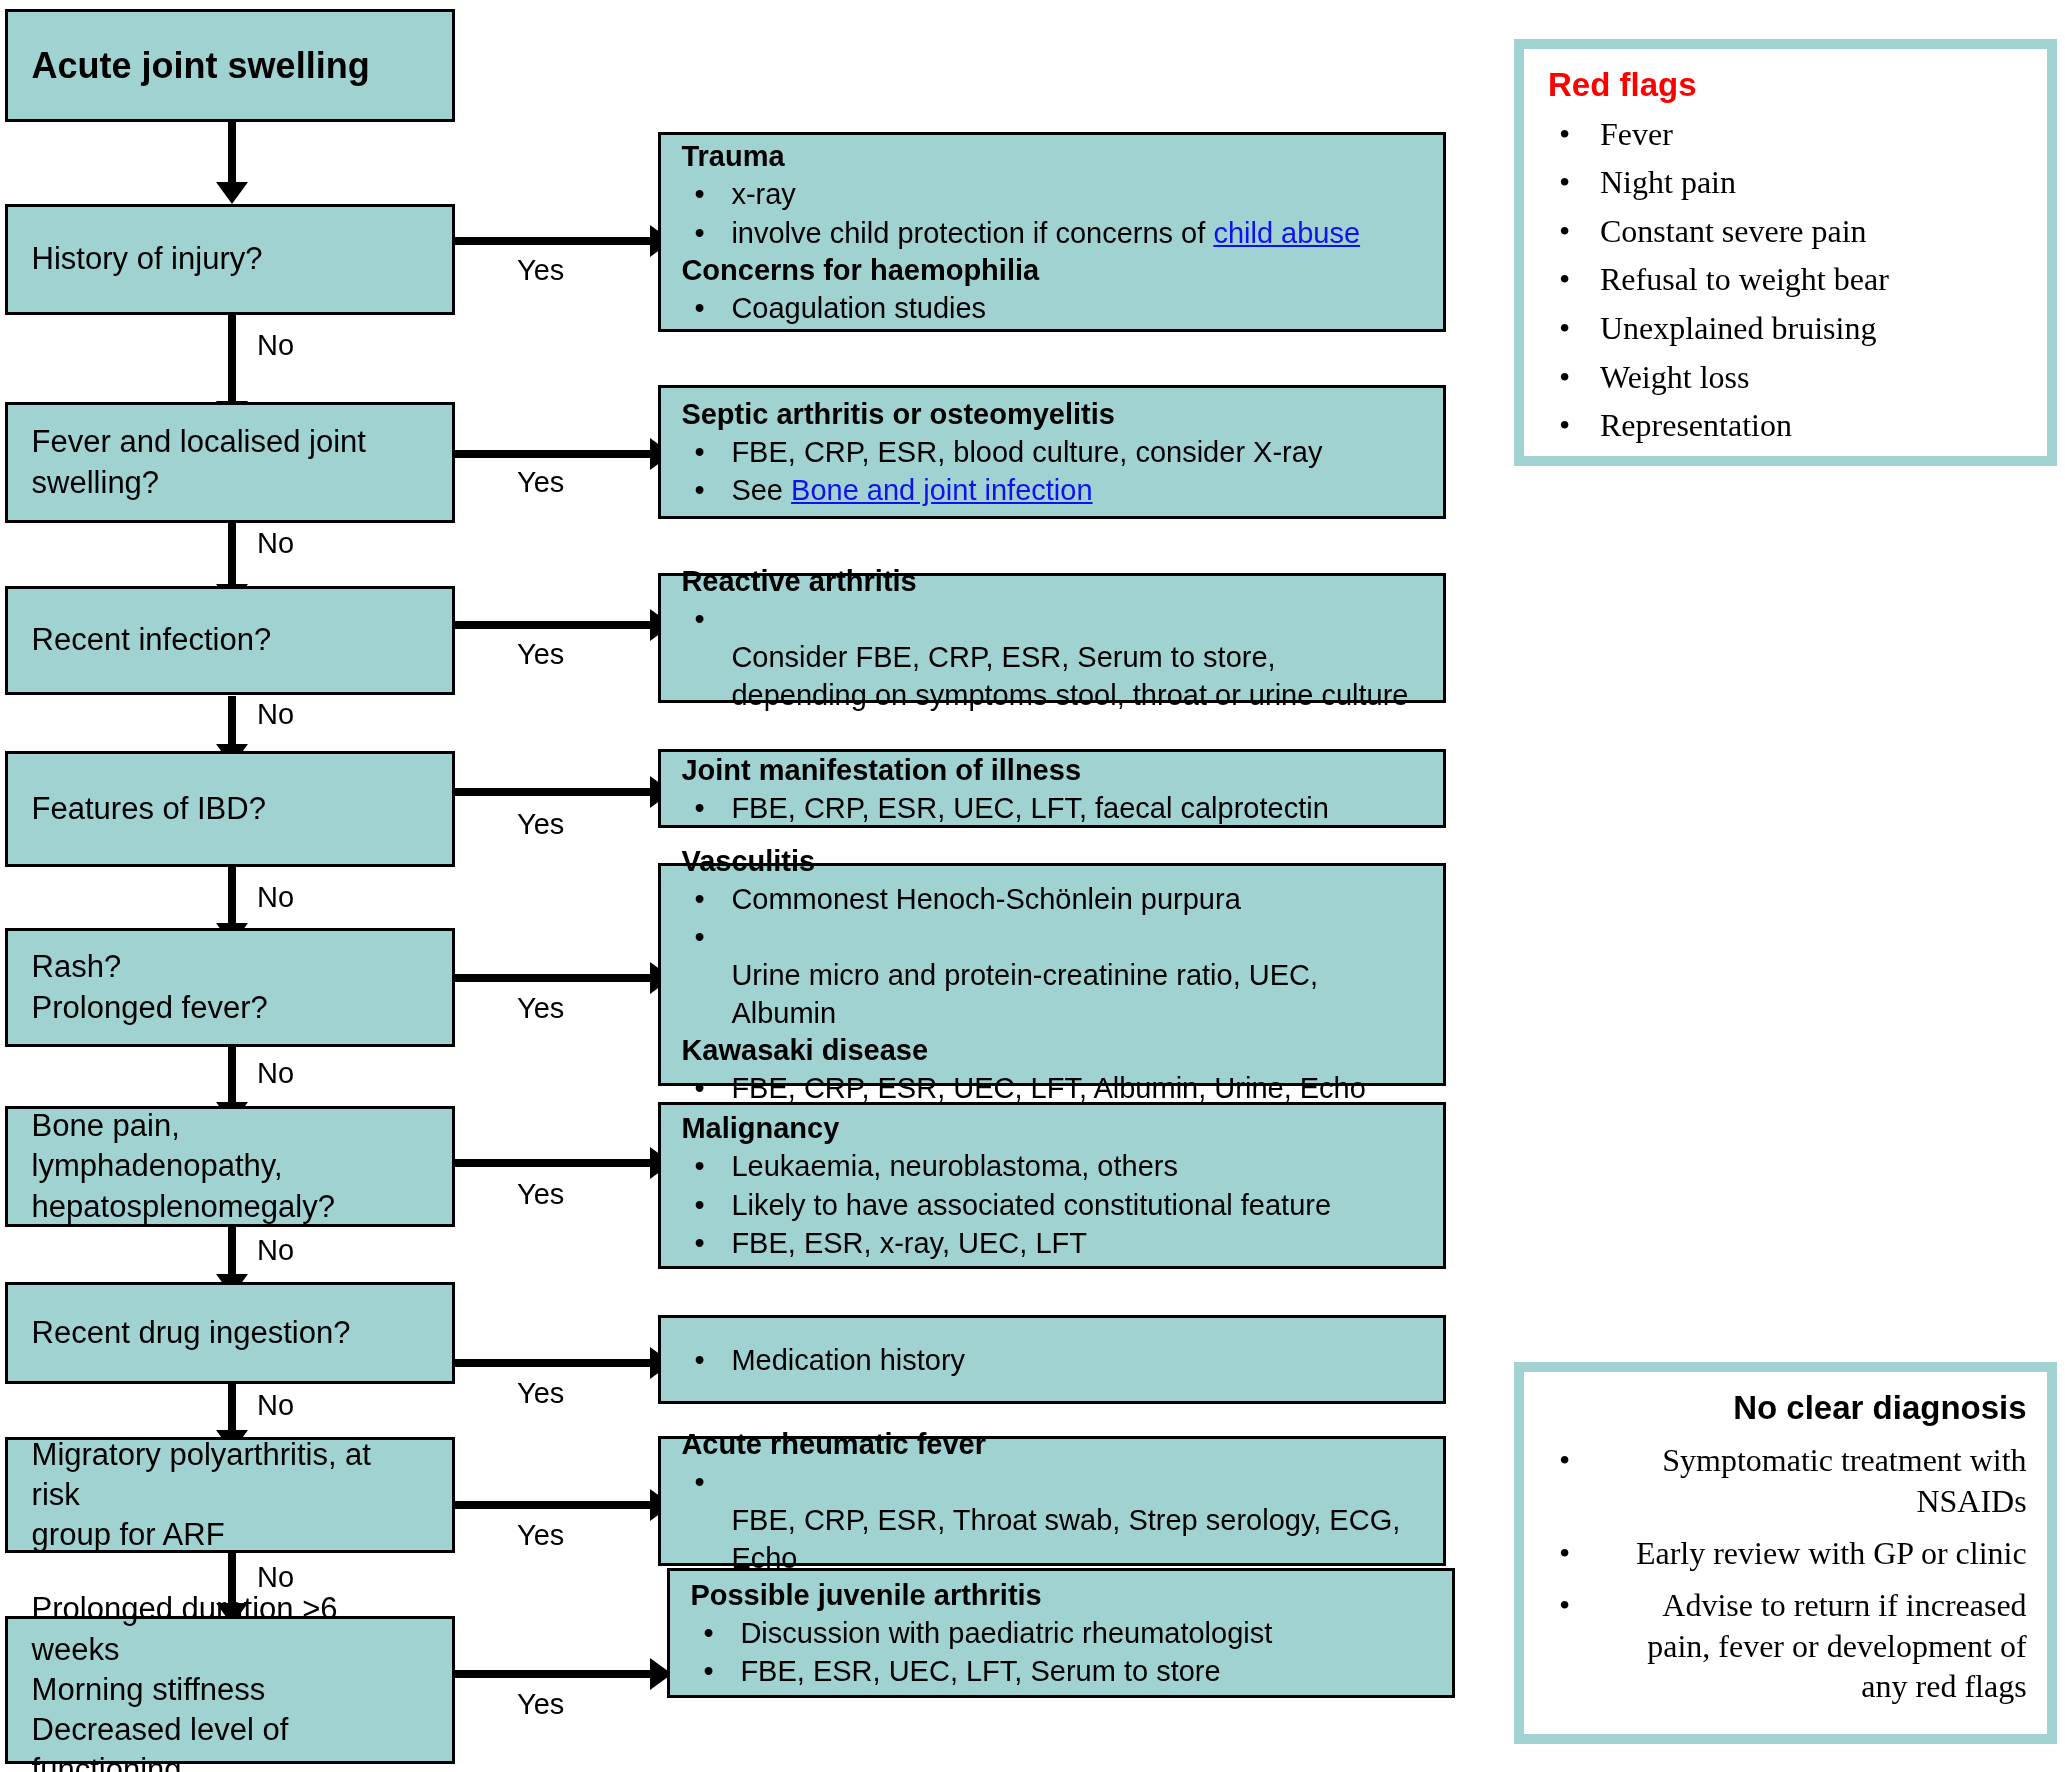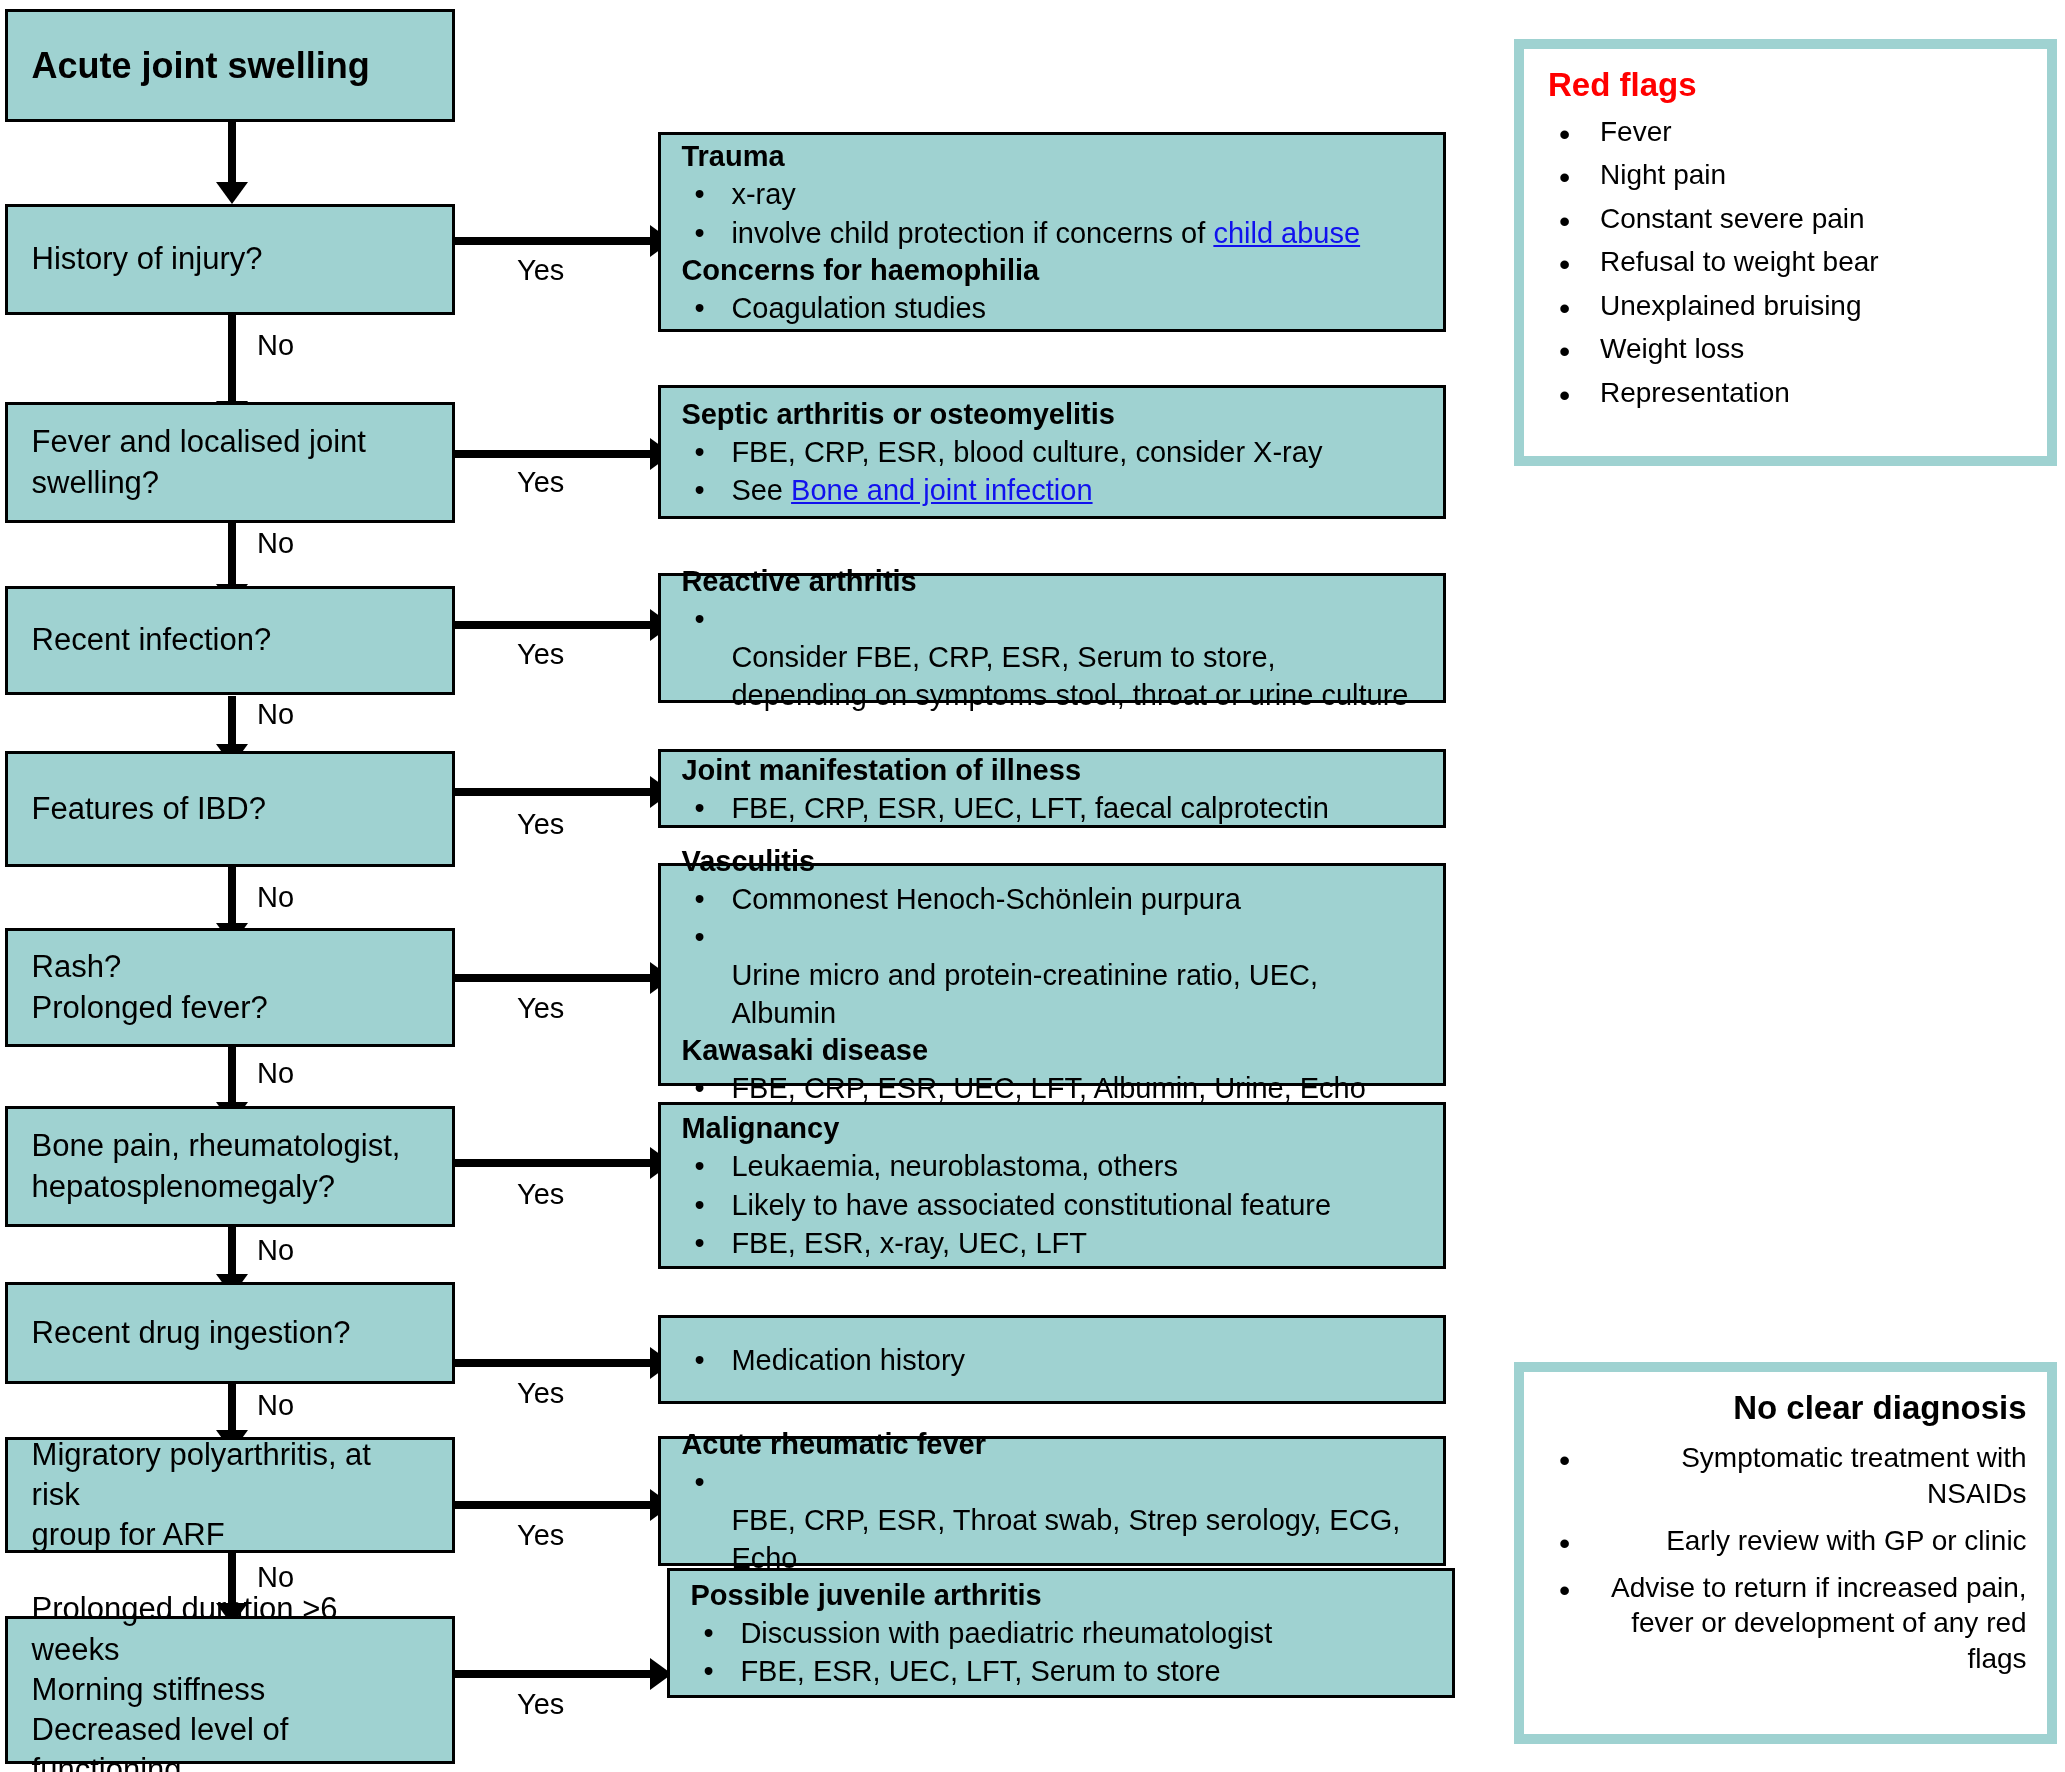--- a/index.html
+++ b/index.html
@@ -120,25 +120,26 @@
     padding: 15px 20.4px 16.7px 24px;
   }
   .panel-title {
     font-size: 33px;
     font-weight: bold;
     line-height: 1.25;
     margin-bottom: 7.4px;
   }
   .panel-title.red { color: #ff0000; }
   .p-li {
-    font-size: 28px;
+    font-size: 32px;
     line-height: 1.26;
     position: relative;
     padding-left: 52px;
     margin-top: 12px;
+    font-family: Liberation Serif, serif;
   }
   .p-li::before {
     content: "\2022";
     position: absolute;
     left: 11px;
     top: 0;
     font-size: 32px;
     line-height: 1.26;
   }
   .p-li.tight { margin-top: 8.3px; }
@@ -260,21 +261,21 @@
     <div class="c-li">
       <span>FBE, CRP, ESR, UEC, LFT, Albumin, Urine, Echo</span>
     </div>
   </div>
 
   <div class="vline" style="left:228px; top:1046px; width:8.3px; height:63px;"></div>
   <div class="arrow-down" style="left:216px; top:1102px;"></div>
   <div class="edge-label" style="left:257px; top:1059px;">No</div>
 
   <div class="fbox" style="left:4.6px; top:1106px; width:450px; height:121px;">
-    <div class="decision-text">Bone pain, rheumatologist,
+    <div class="decision-text">Bone pain, lymphadenopathy,
 hepatosplenomegaly?</div>
   </div>
   <div class="hline" style="left:455px; top:1159px; width:199px;"></div>
   <div class="arrow-right" style="left:650px; top:1147px;"></div>
   <div class="edge-label" style="left:517px; top:1180px;">Yes</div>
 
   <div class="cbox topalign" style="left:658px; top:1102px; width:788px; height:167px;">
     <div class="c-head">Malignancy</div>
     <div class="c-li">
       <span>Leukaemia, neuroblastoma, others</span>

